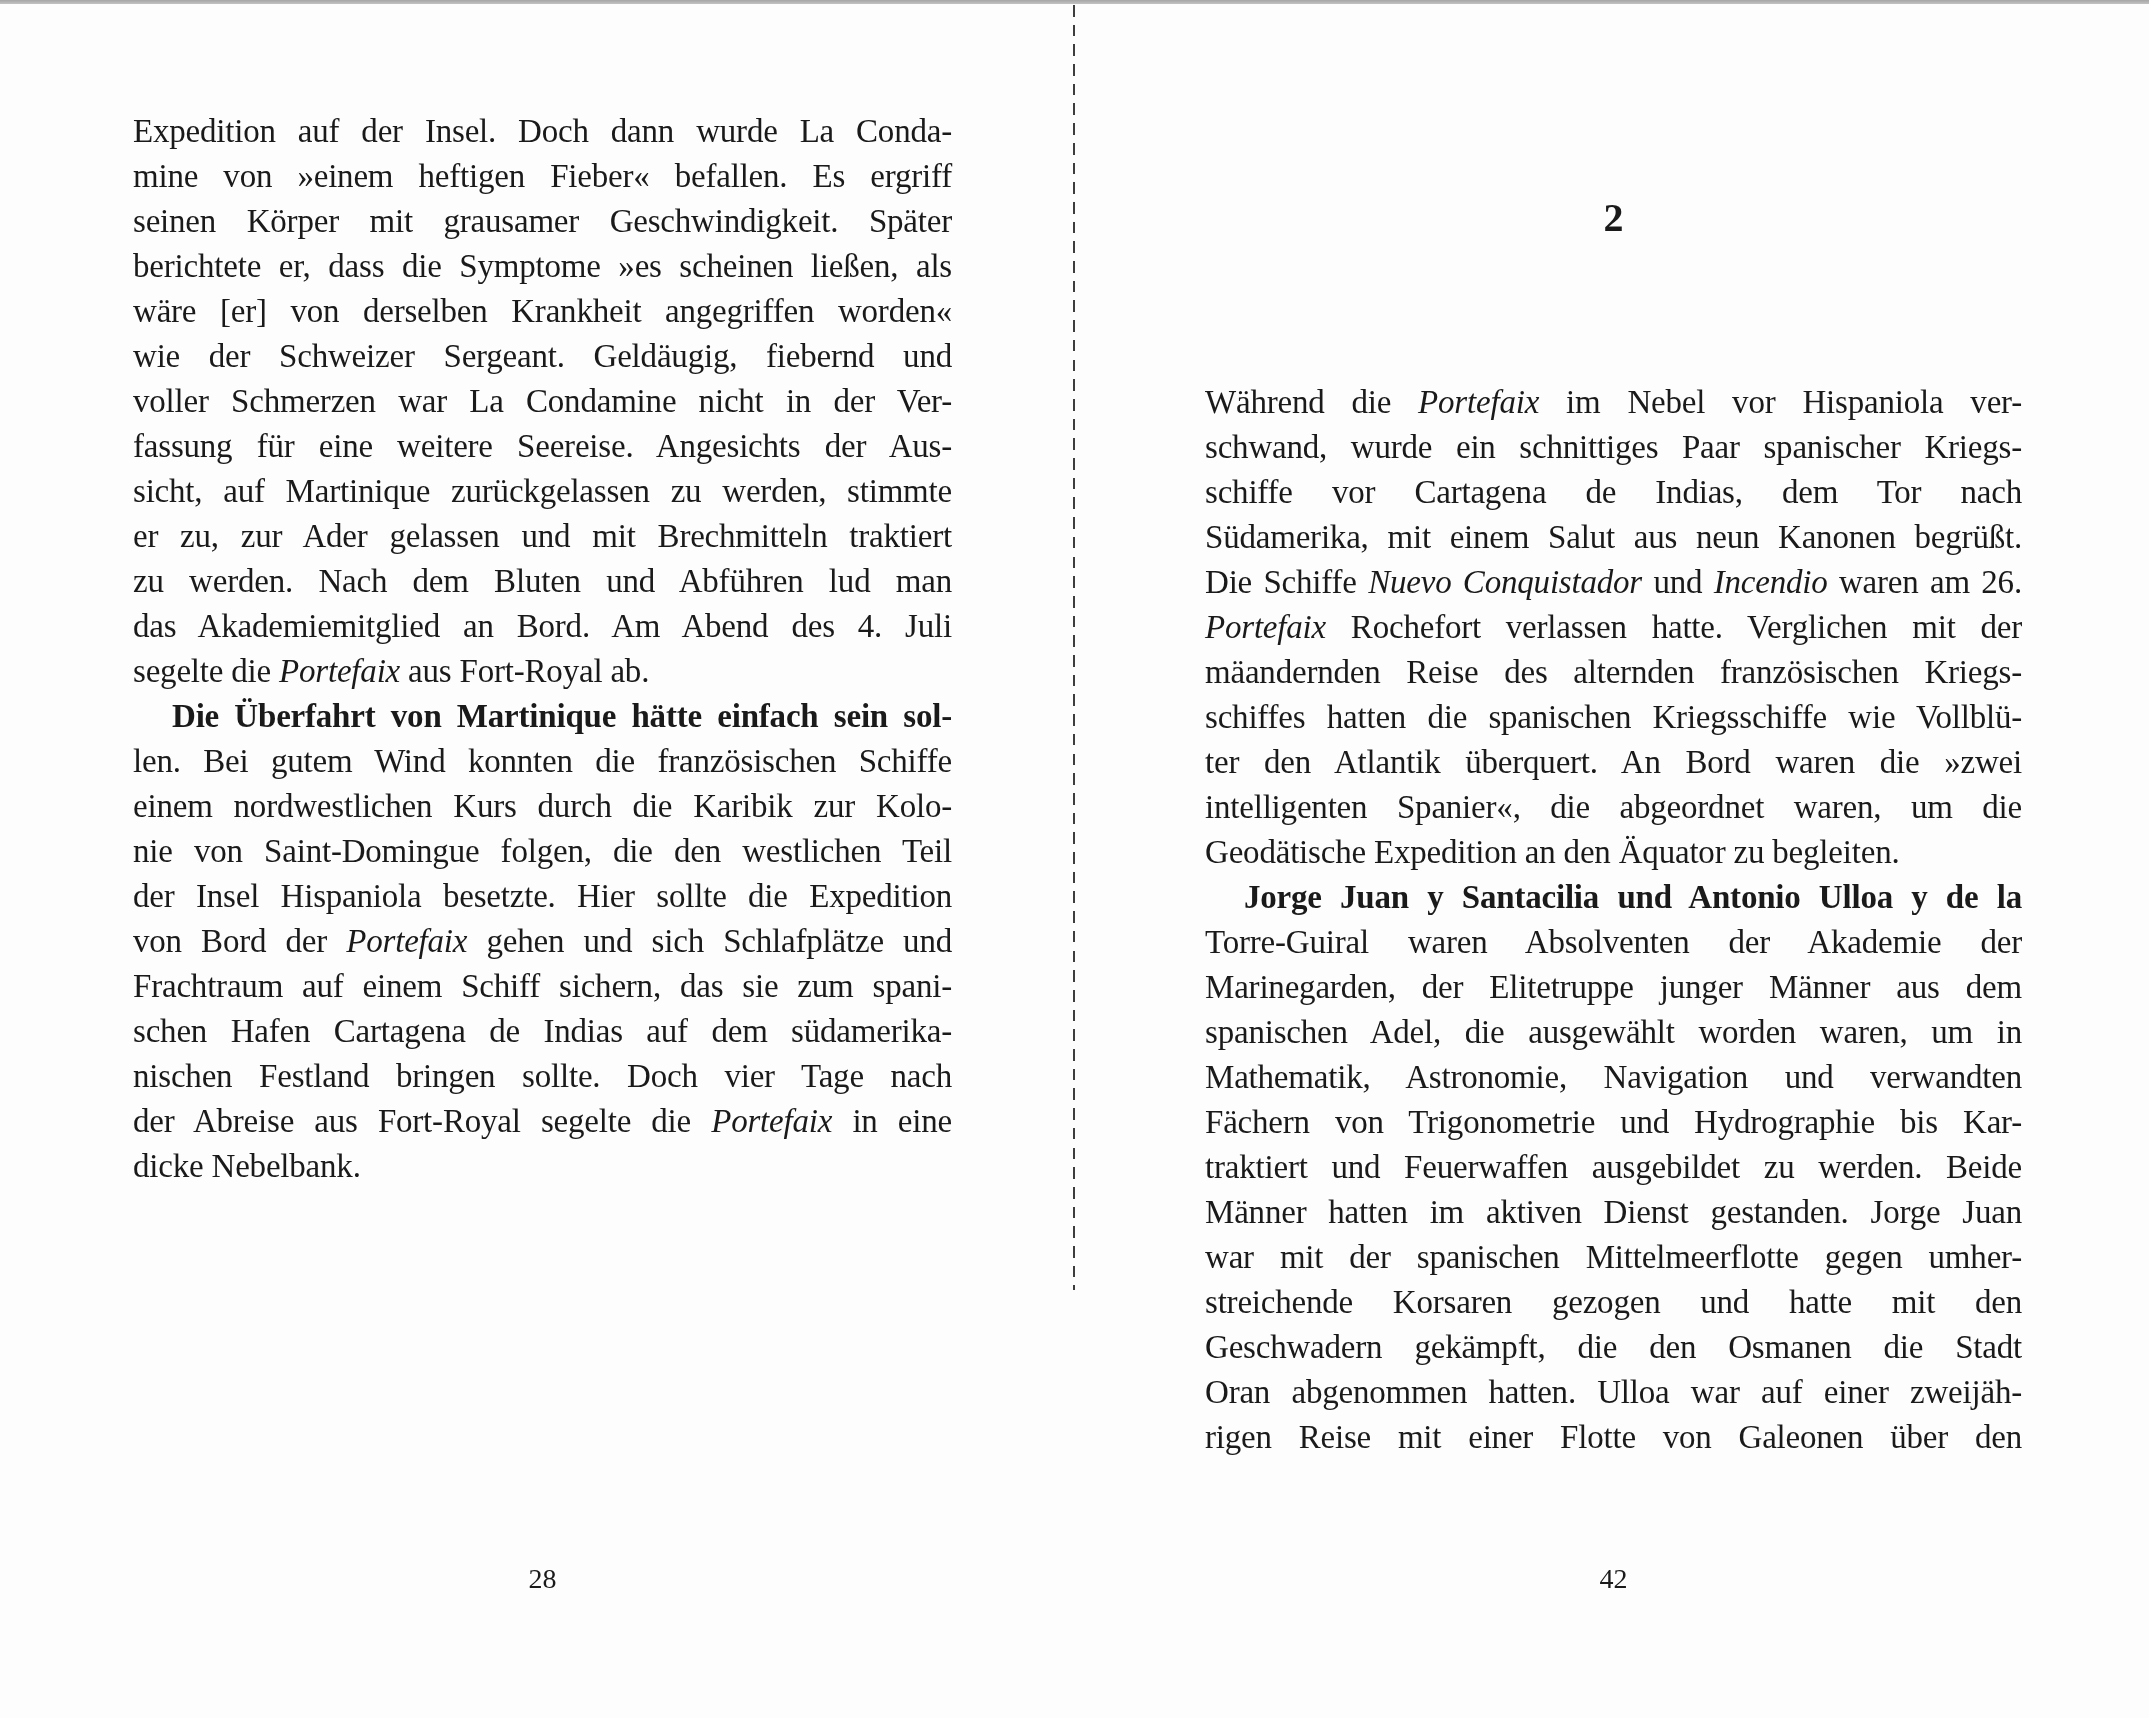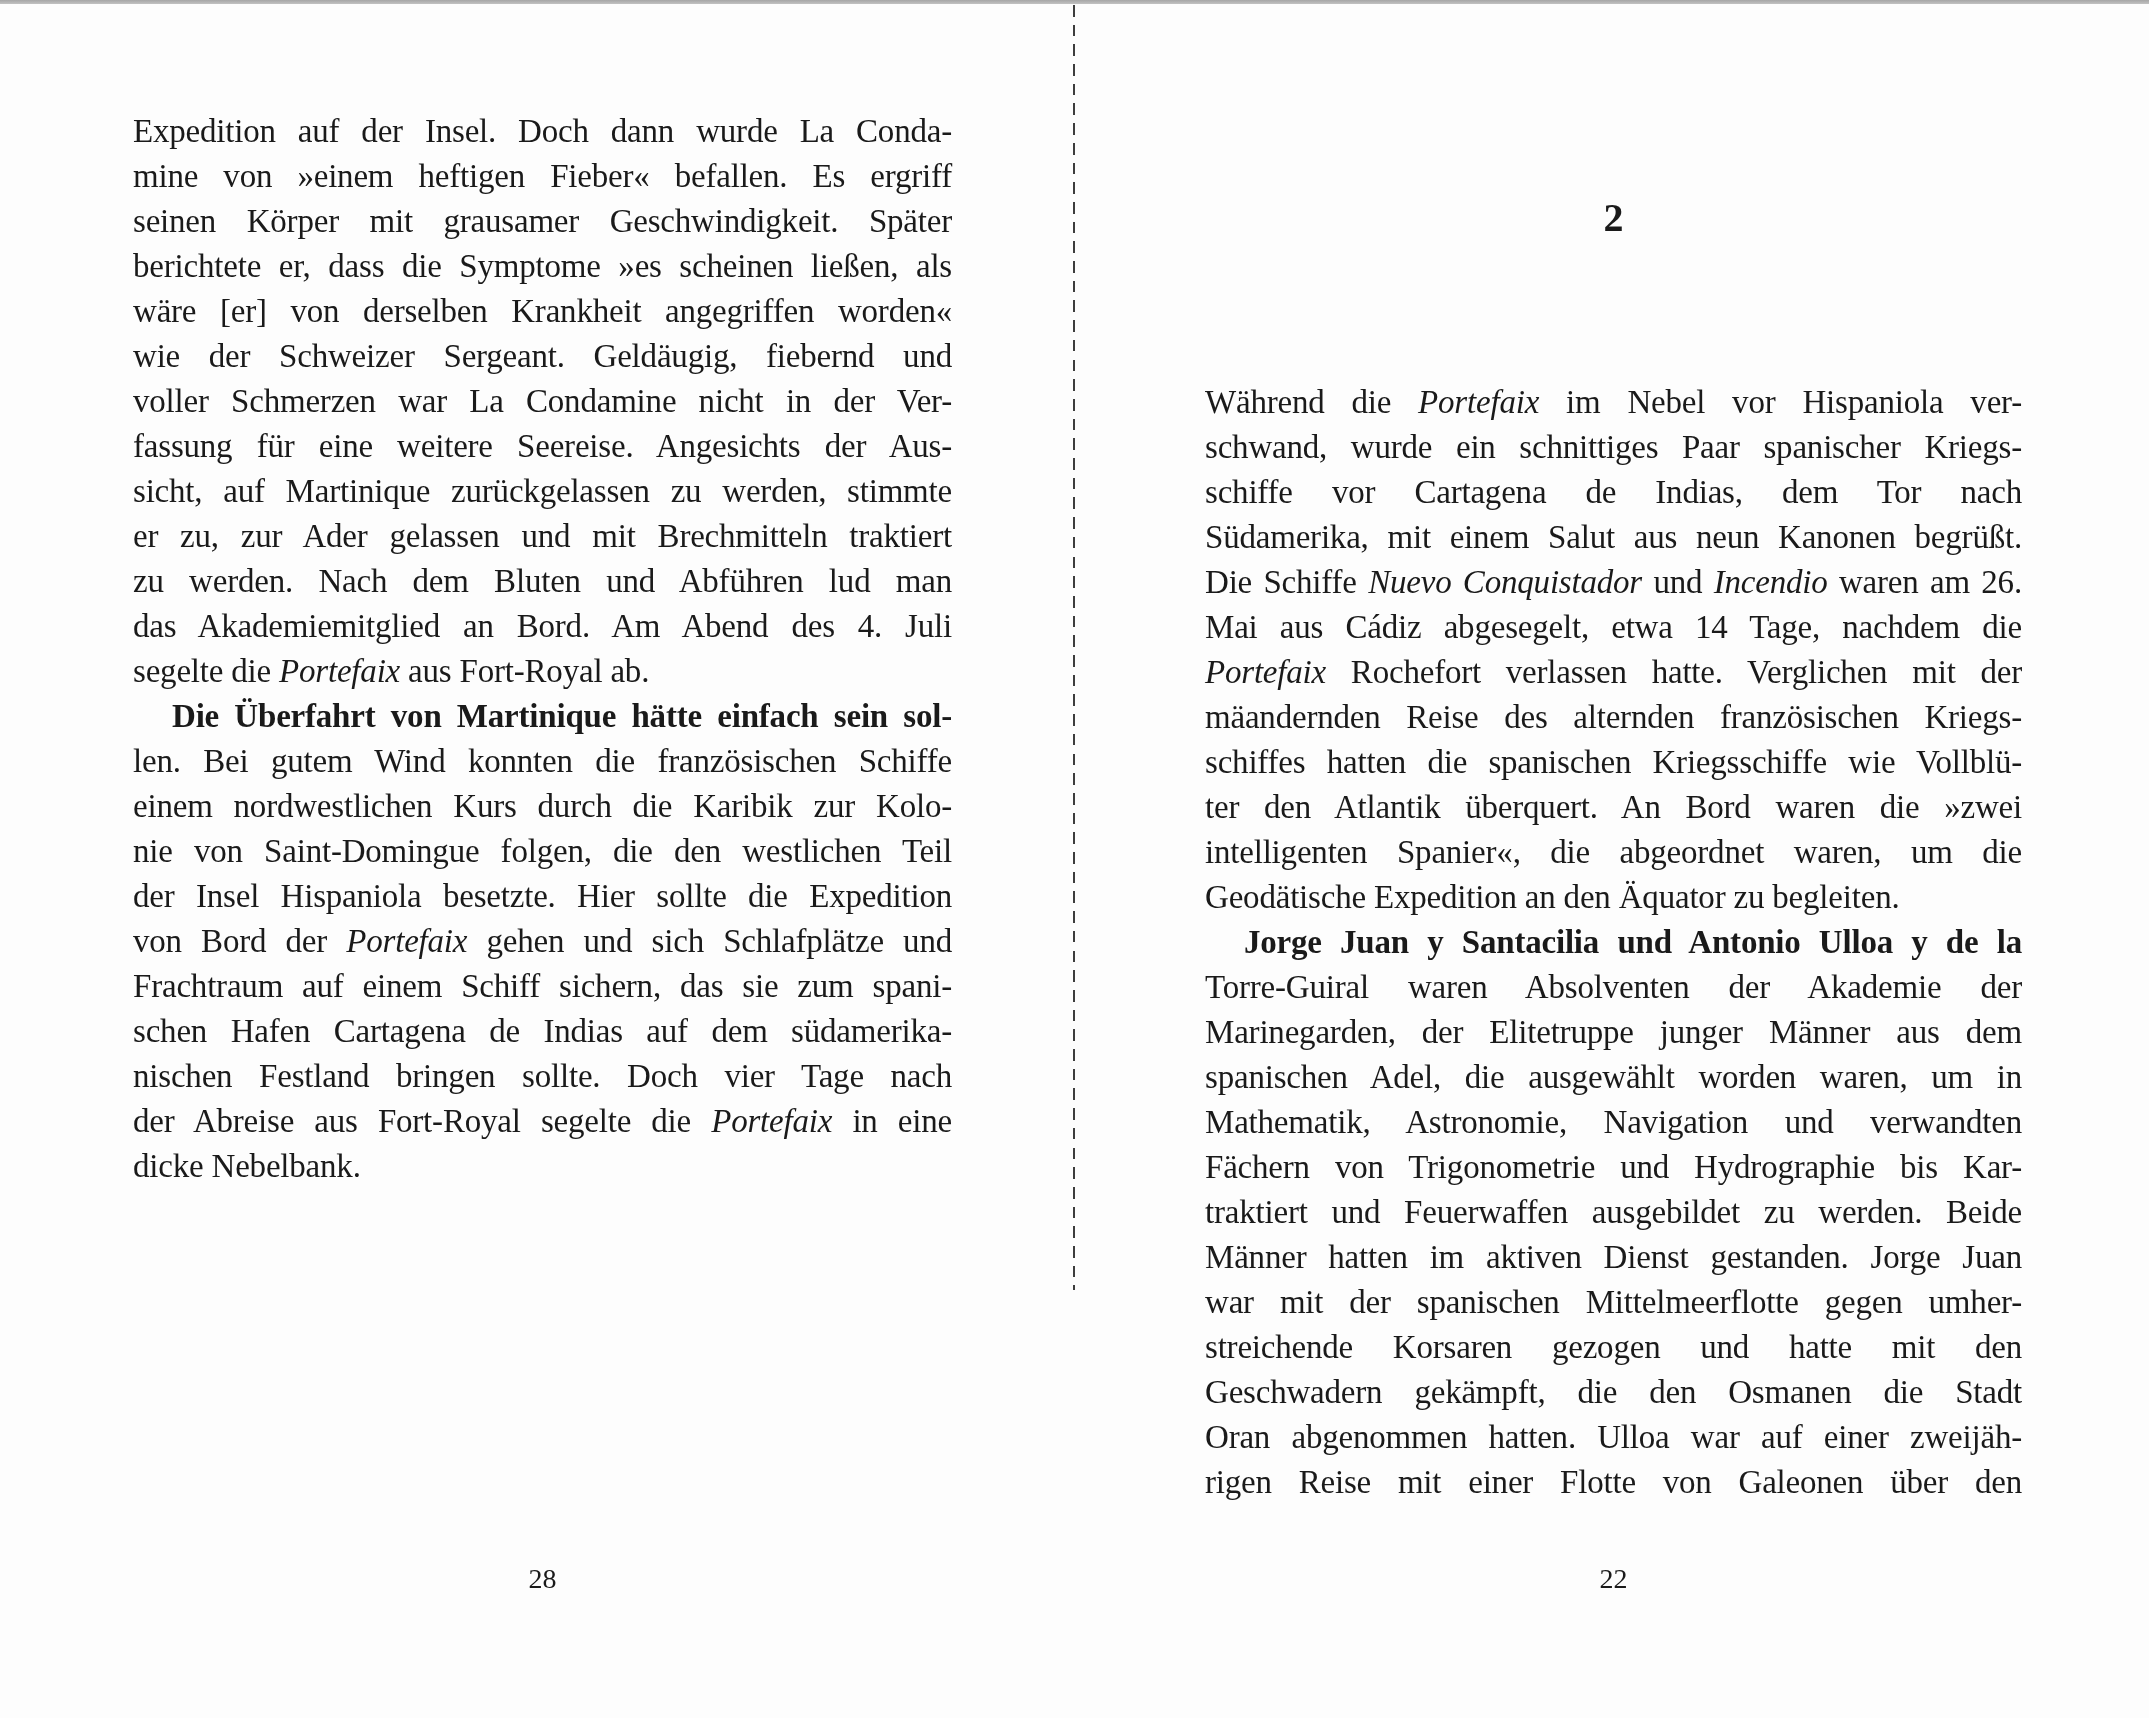--- a/index.html
+++ b/index.html
@@ -85,37 +85,36 @@
   </div>
 
   <div>
     <div class="chapter-num">2</div>
     <div class="textblock textblock-right">
         <div class="line"><span>Während die </span><span class="it">Portefaix</span><span> im Nebel vor Hispaniola ver-</span></div>
         <div class="line"><span>schwand, wurde ein schnittiges Paar spanischer Kriegs-</span></div>
         <div class="line"><span>schiffe vor Cartagena de Indias, dem Tor nach</span></div>
         <div class="line"><span>Südamerika, mit einem Salut aus neun Kanonen begrüßt.</span></div>
         <div class="line"><span>Die Schiffe </span><span class="it">Nuevo Conquistador</span><span> und </span><span class="it">Incendio</span><span> waren am 26.</span></div>
-        <div class="line"><span>Mai aus Cádiz abgesegelt, etwa 14 Tage, nachdem die</span></div>
         <div class="line"><span class="it">Portefaix</span><span> Rochefort verlassen hatte. Verglichen mit der</span></div>
         <div class="line"><span>mäandernden Reise des alternden französischen Kriegs-</span></div>
         <div class="line"><span>schiffes hatten die spanischen Kriegsschiffe wie Vollblü-</span></div>
         <div class="line"><span>ter den Atlantik überquert. An Bord waren die »zwei</span></div>
         <div class="line"><span>intelligenten Spanier«, die abgeordnet waren, um die</span></div>
         <div class="line end"><span>Geodätische Expedition an den Äquator zu begleiten.</span></div>
         <div class="line ind"><span>Jorge Juan y Santacilia und Antonio Ulloa y de la</span></div>
         <div class="line"><span>Torre-Guiral waren Absolventen der Akademie der</span></div>
         <div class="line"><span>Marinegarden, der Elitetruppe junger Männer aus dem</span></div>
         <div class="line"><span>spanischen Adel, die ausgewählt worden waren, um in</span></div>
         <div class="line"><span>Mathematik, Astronomie, Navigation und verwandten</span></div>
         <div class="line"><span>Fächern von Trigonometrie und Hydrographie bis Kar-</span></div>
         <div class="line"><span>traktiert und Feuerwaffen ausgebildet zu werden. Beide</span></div>
         <div class="line"><span>Männer hatten im aktiven Dienst gestanden. Jorge Juan</span></div>
         <div class="line"><span>war mit der spanischen Mittelmeerflotte gegen umher-</span></div>
         <div class="line"><span>streichende Korsaren gezogen und hatte mit den</span></div>
         <div class="line"><span>Geschwadern gekämpft, die den Osmanen die Stadt</span></div>
         <div class="line"><span>Oran abgenommen hatten. Ulloa war auf einer zweijäh-</span></div>
         <div class="line"><span>rigen Reise mit einer Flotte von Galeonen über den</span></div>
       </div>
-    <div class="pagenum pagenum-right">22</div>
+    <div class="pagenum pagenum-right">42</div>
   </div>
 </div>
 
 
 </body></html>

